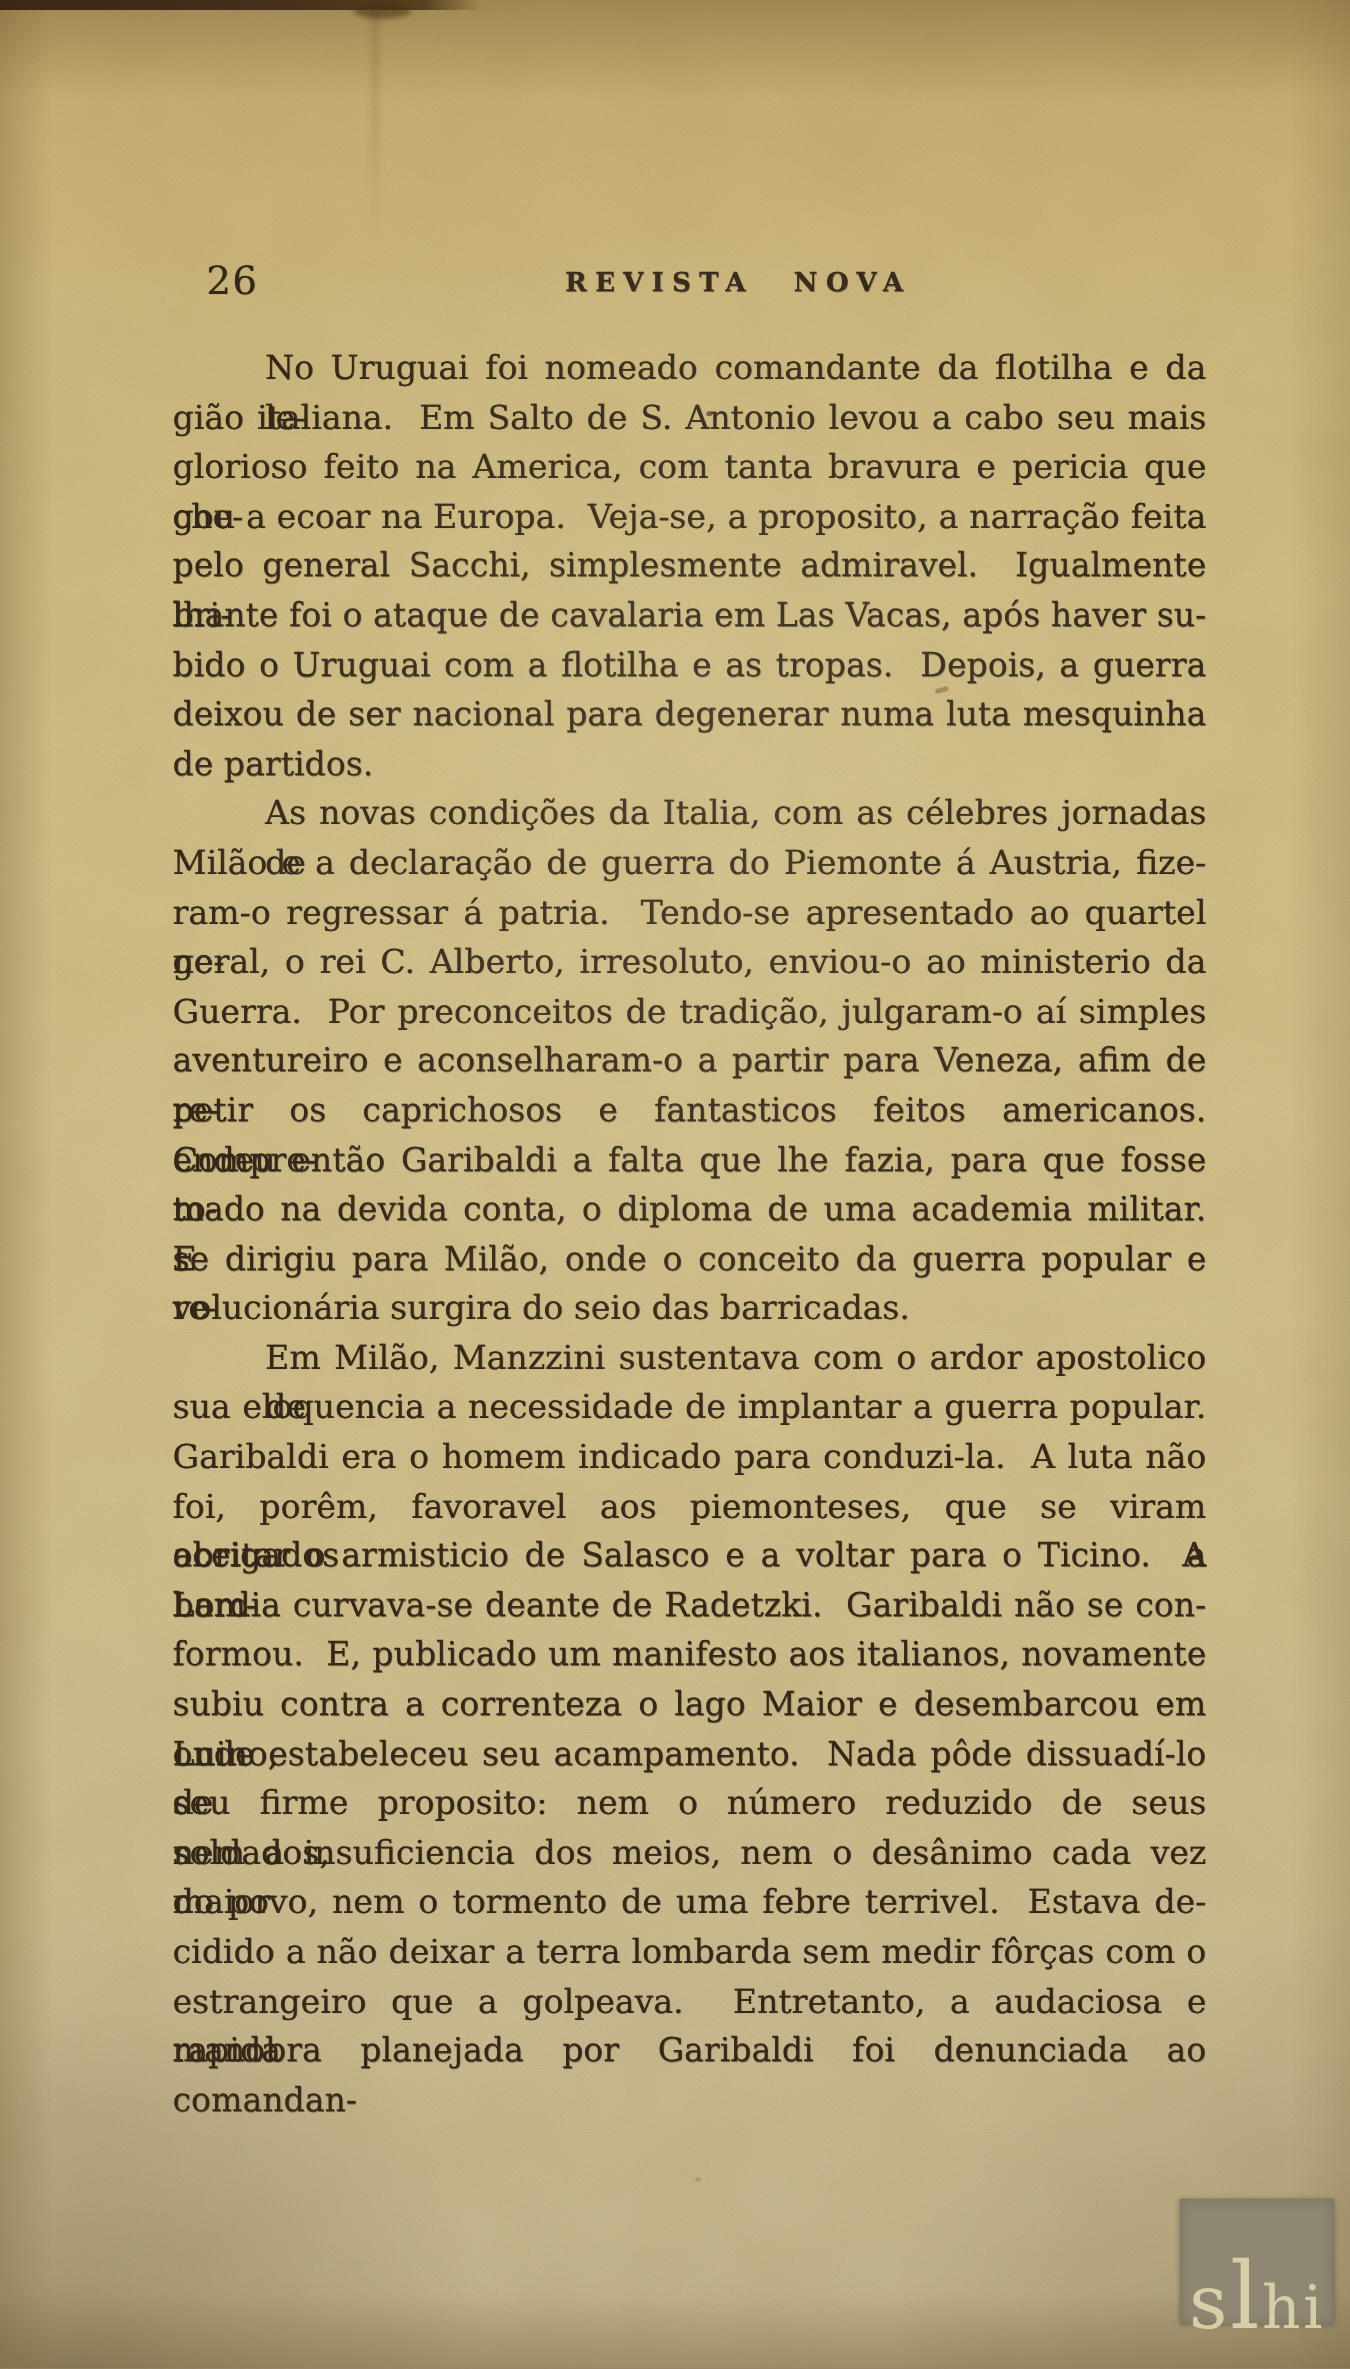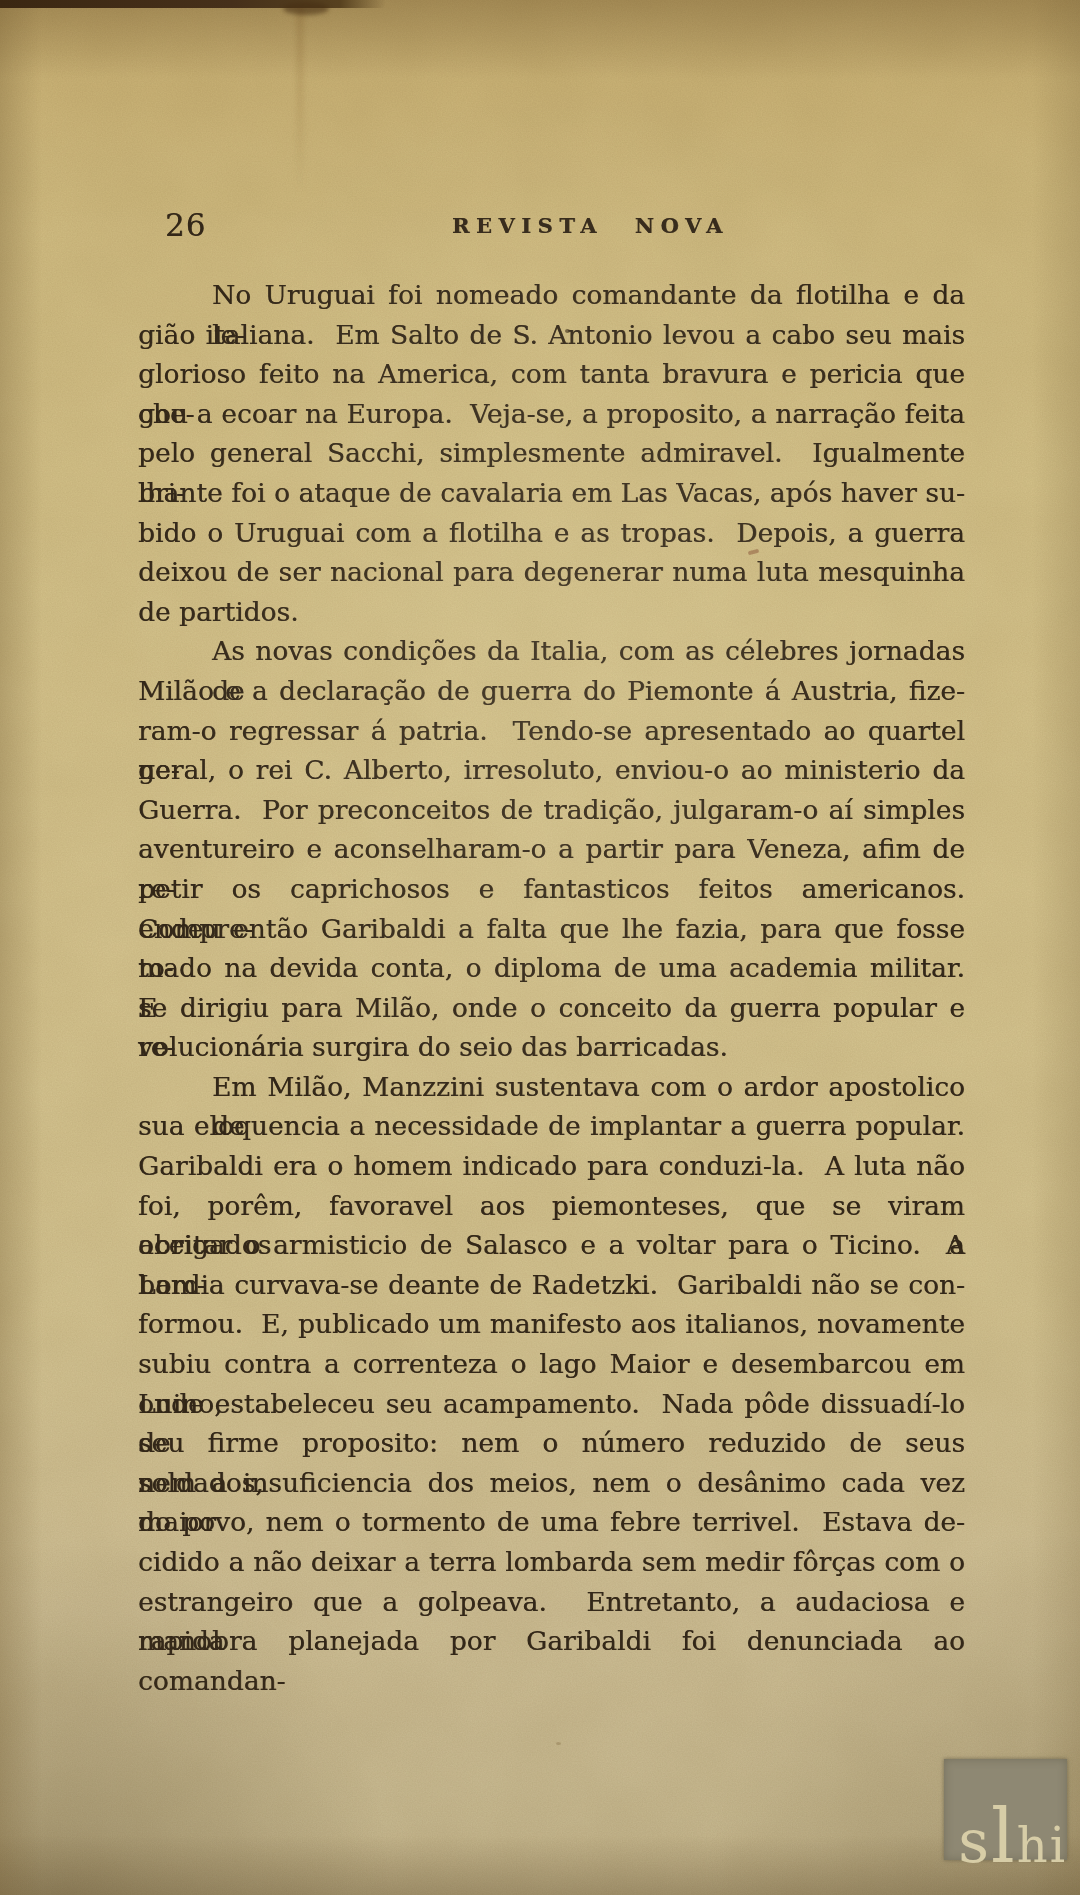--- a/index.html
+++ b/index.html
@@ -68,21 +68,21 @@
   .line.noj{text-align:left;text-align-last:left;}
   .line.indent{padding-left:74px;}
 
   .logo{
     position:absolute;left:944px;top:1759px;width:123px;height:101px;z-index:6;
     background:#8e8873;
     box-shadow:0 0 4px rgba(92,86,66,.75), inset 0 0 10px rgba(70,66,50,.35);
   }
   .logo-text{
     position:absolute;left:0;right:0;bottom:3px;
-    text-align:right;color:#d7cda7;
+    text-align:center;color:#d7cda7;
     font-family:"DejaVu Serif","Liberation Serif",serif;
     letter-spacing:2px;line-height:0;
   }
   .logo-text span{line-height:0;}
   .logo-text span:nth-child(1){font-size:60px;}
   .logo-text span:nth-child(2){font-size:74px;}
   .logo-text span:nth-child(3){font-size:48px;}
   .logo-text span:nth-child(4){font-size:48px;}
 </style>
 </head>

